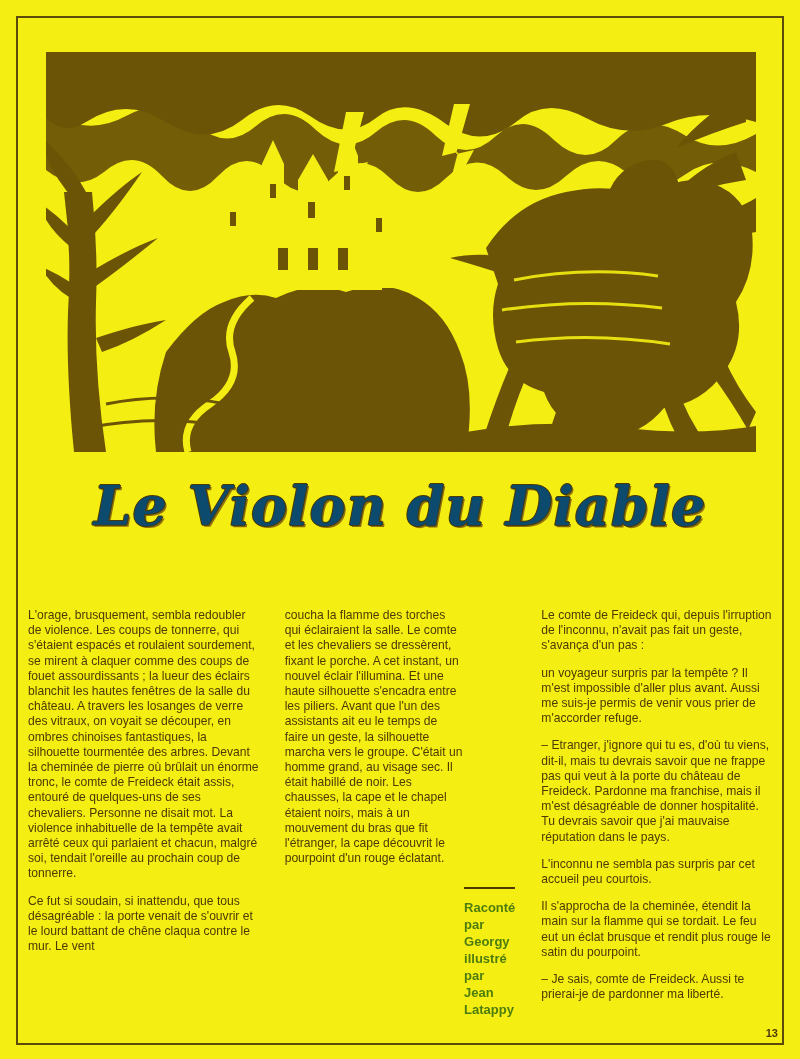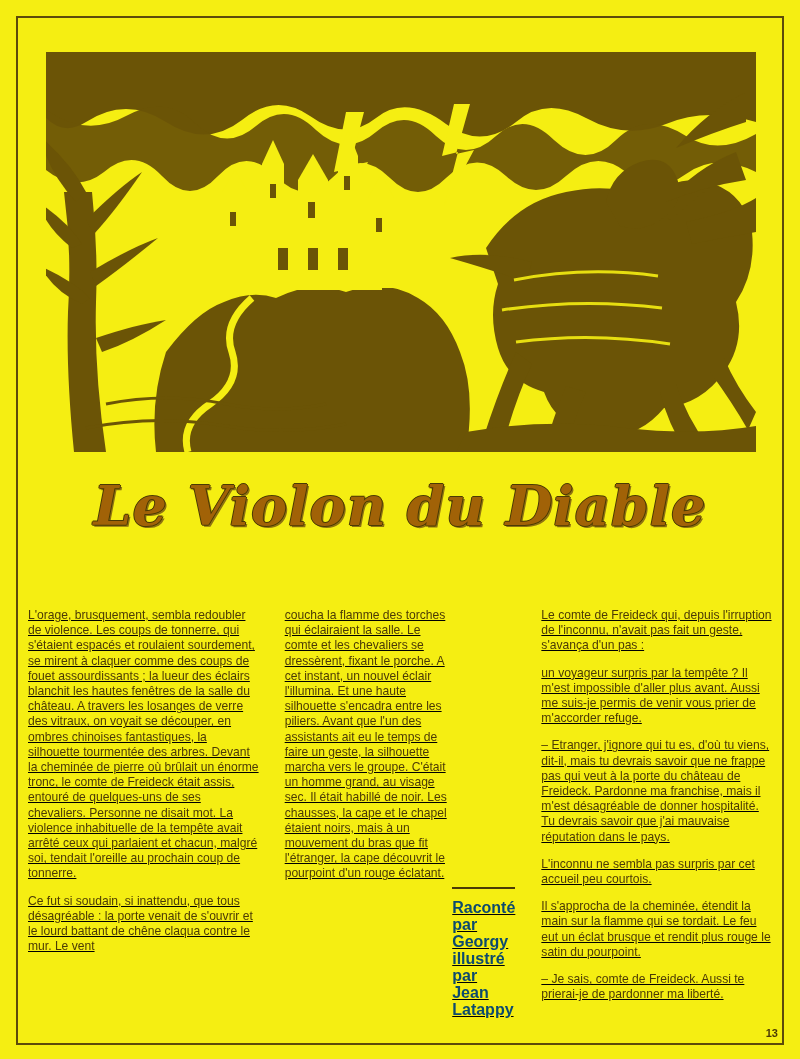--- a/index.html
+++ b/index.html
@@ -46,61 +46,60 @@
     left: 0;
     top: 478px;
     width: 800px;
     text-align: center;
   }
   .title-text {
     font-family: "DejaVu Serif", serif;
     font-weight: bold;
     font-size: 54px;
     letter-spacing: 1px;
-    color: #a16207;
+    color: #0c4a6e;
     text-shadow:
        1px 0 0 #4a3a04,
       -1px 0 0 #4a3a04,
        0 1px 0 #4a3a04,
        0 -1px 0 #4a3a04,
        2px 2px 0 #8f7210;
     line-height: 1.05;
     font-style: italic;
   }
   .columns {
     position: absolute;
     left: 28px;
     top: 608px;
     width: 744px;
     height: 410px;
     display: flex;
     gap: 26px;
-    text-decoration: underline;
   }
   .col {
     width: 231px;
     font-size: 12.1px;
     line-height: 15.2px;
     color: #4b3a05;
     position: relative;
   }
   .col p {
     margin: 0 0 12px 0;
     text-align: left;
   }
   .credit-rule {
     border-top: 2px solid #4b3a05;
     margin: 14px 0 10px 0;
     width: 100%;
   }
   .credit {
     font-weight: bold;
-    font-size: 16px;
+    font-size: 13px;
     line-height: 17px;
-    color: #0c4a6e;
+    color: #4d7c0f;
   }
   .col-2 {
     display: flex;
     flex-direction: row;
   }
   .col-2 .credit-wrap {
     margin-top: auto;
   }
   .page-number {
     position: absolute;

